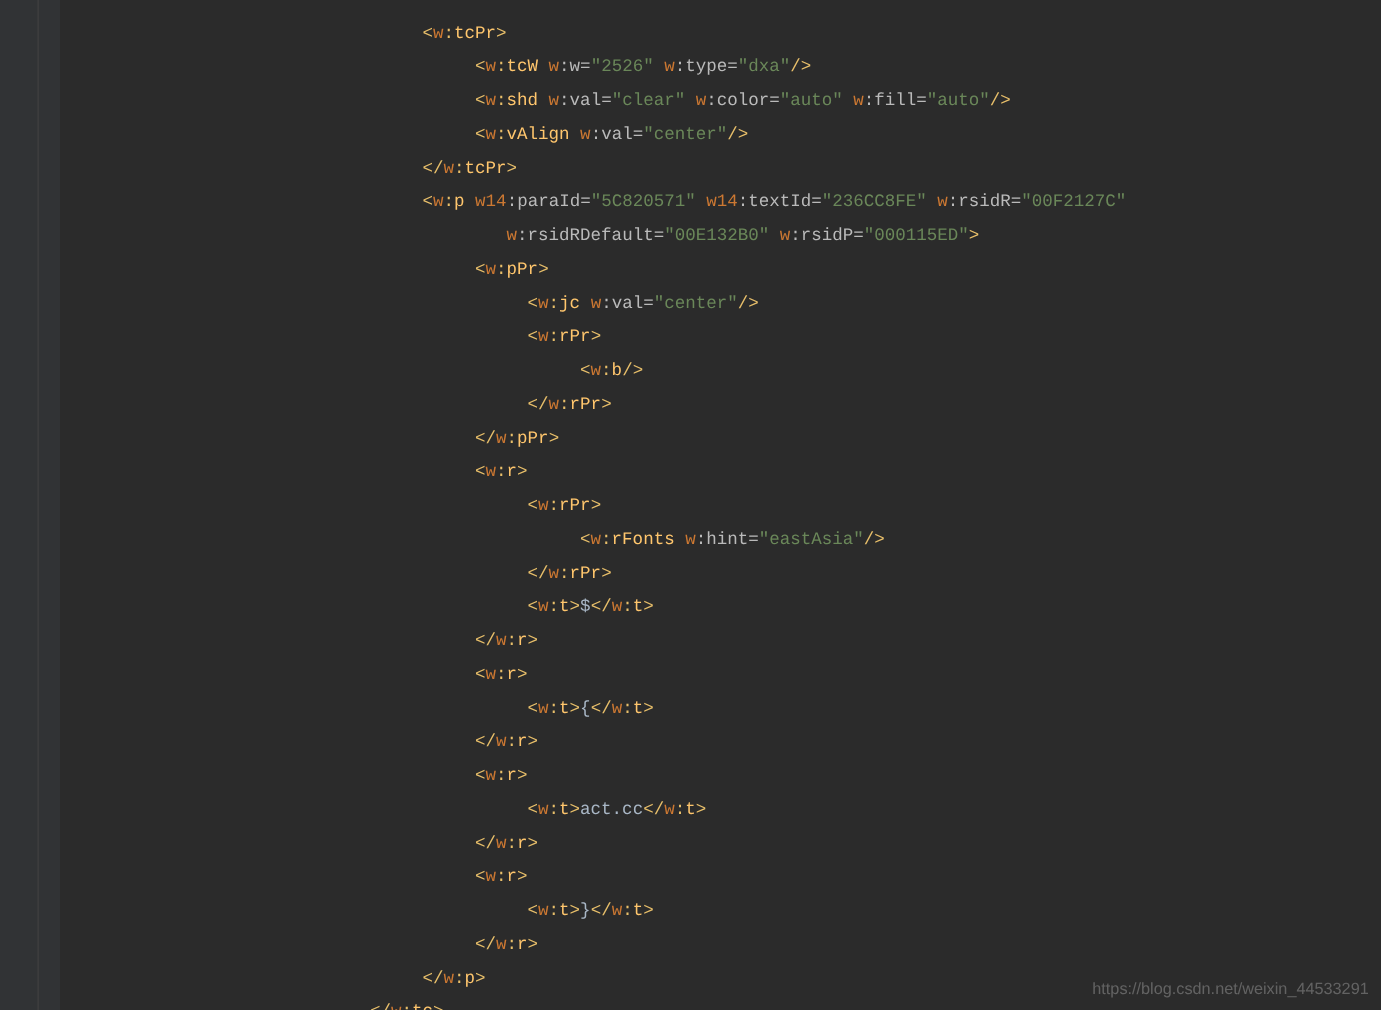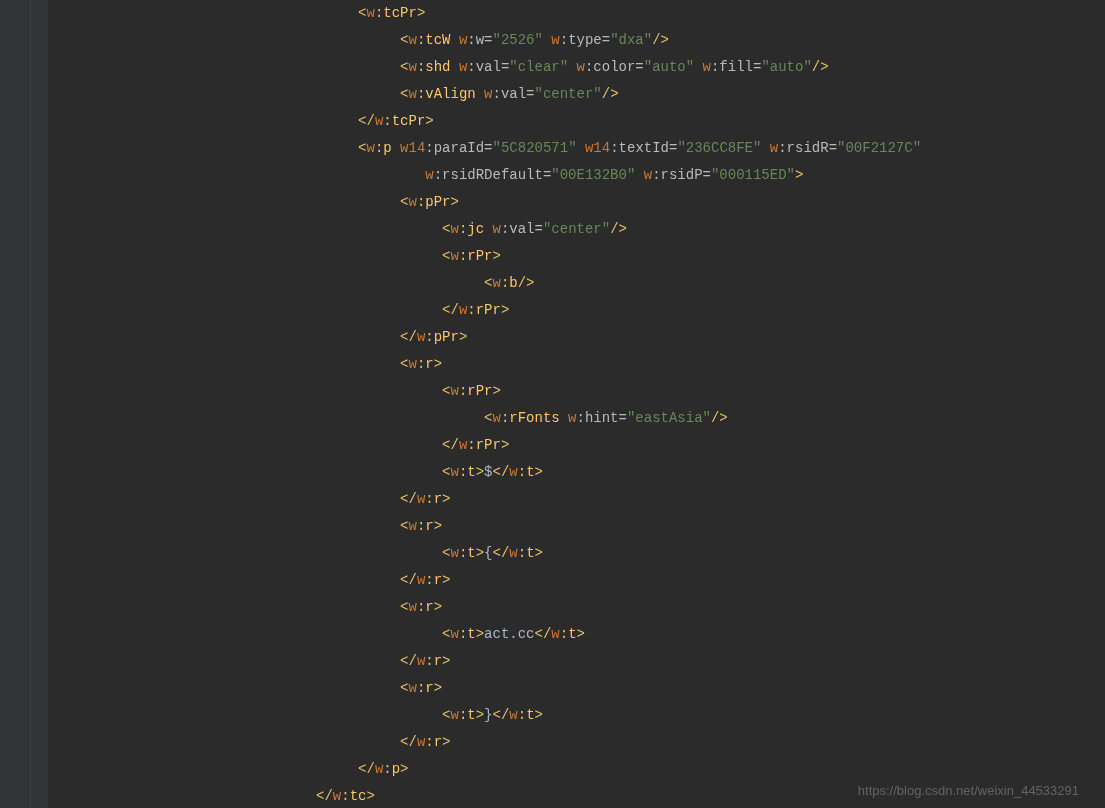--- a/index.html
+++ b/index.html
@@ -25,32 +25,32 @@
   .gutter-line {
     position: absolute;
     left: 30px;
     top: 0;
     width: 1px;
     height: 100%;
     background: #404040;
   }
   .code-area {
     position: absolute;
-    left: 64px;
+    left: 44px;
     top: 0;
     right: 0;
     height: 100%;
-    padding-top: 0;
+    padding-top: 14px;
     white-space: pre;
     line-height: 27px;
   }
   .line { height: 27px; white-space: pre; }
   .watermark {
     position: absolute;
-    right: 26px;
+    right: 10px;
     bottom: 10px;
     color: #888;
     font-size: 13px;
     font-family: Arial, sans-serif;
     opacity: 0.6;
   }
   
   .p { color: #cc7832; } 
   .t { color: #ffc66d; } 
   .b { color: #e8bf6a; } 

